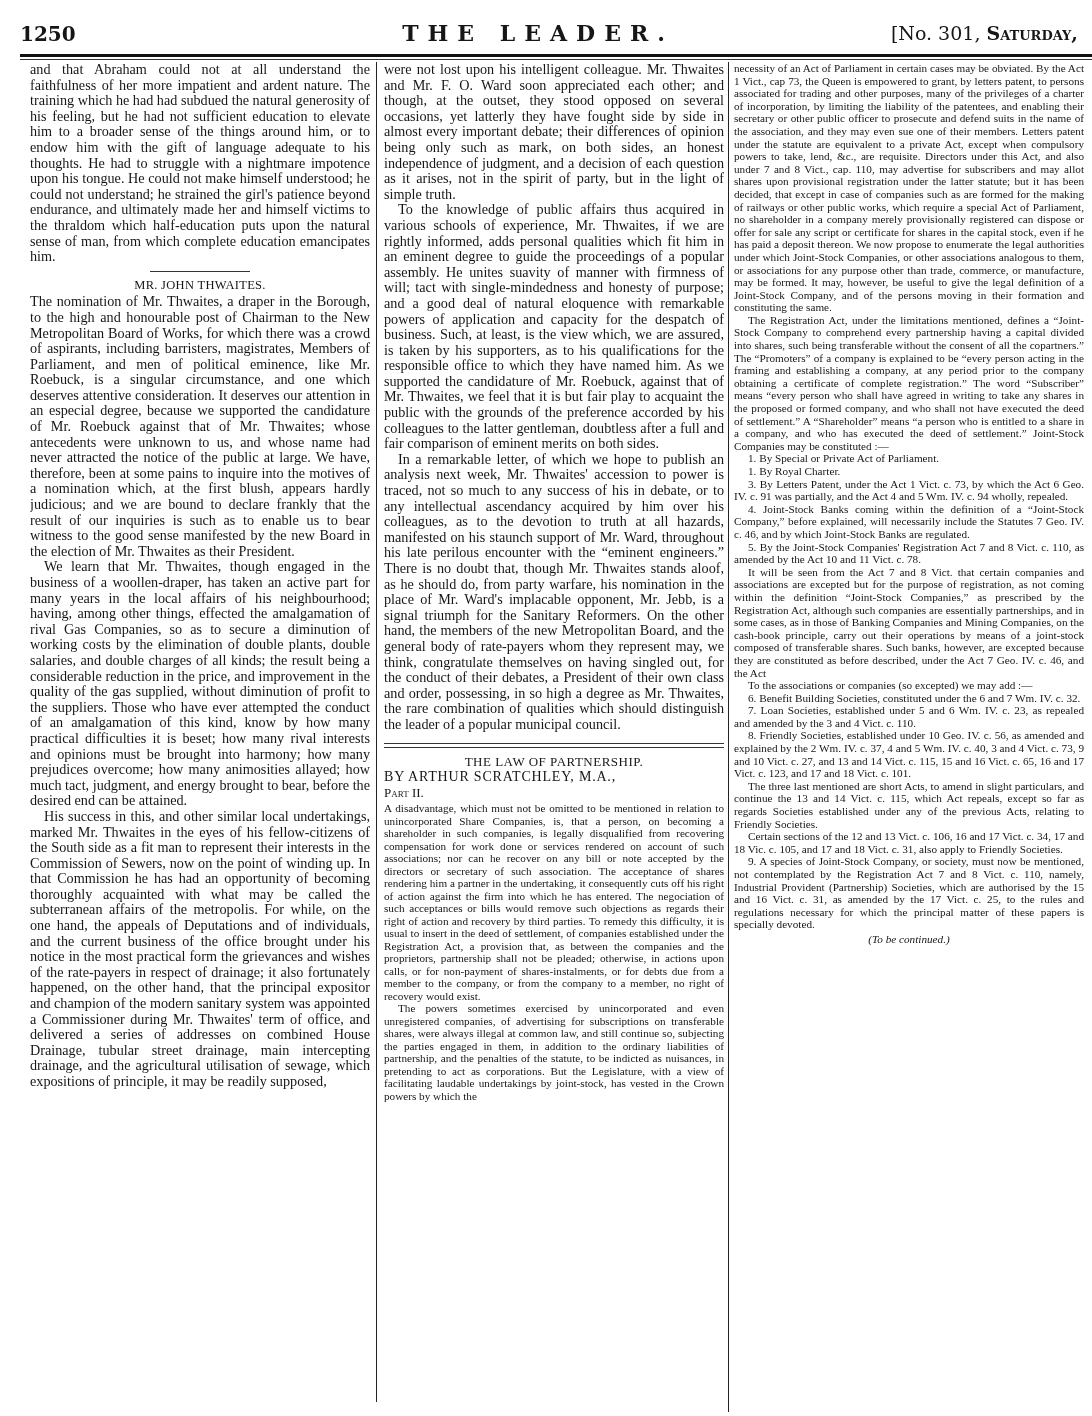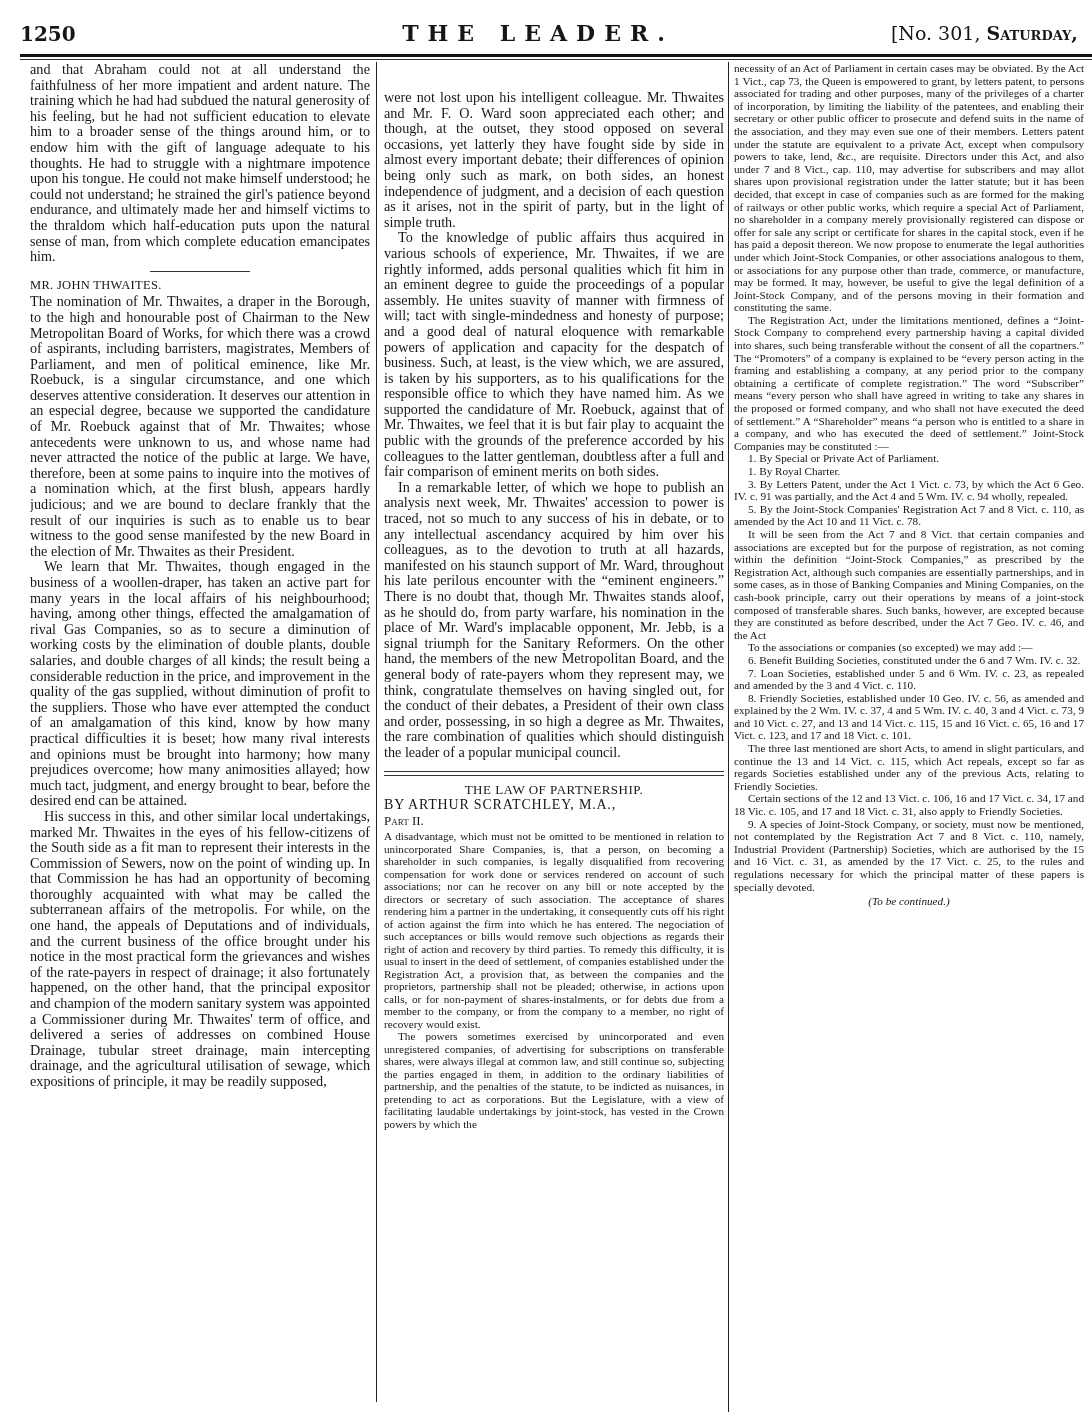--- a/index.html
+++ b/index.html
@@ -7,30 +7,30 @@
   .masthead { position: absolute; left: 0; top: 18px; width: 1092px; height: 34px; }
   .page-no { position: absolute; left: 20px; top: 4px; font-size: 20px; font-weight: bold; font-family: "DejaVu Serif", serif; }
   .title { position: absolute; left: 0; right: 16px; top: 2px; text-align: center; font-size: 22px; letter-spacing: 9px; font-weight: bold; font-family: "DejaVu Serif", serif; }
   .issue { position: absolute; right: 14px; top: 4px; font-size: 19px; font-family: "DejaVu Serif", serif; }
   .issue .sc { font-variant: small-caps; }
   .rule { position: absolute; left: 20px; width: 1072px; top: 54px; height: 3px; background: #111; }
   .rule2 { position: absolute; left: 20px; width: 1072px; top: 59px; height: 1px; background: #333; }
 
   .col { position: absolute; top: 62px; overflow: hidden; font-family: "Liberation Serif", serif; text-align: justify; }
   .col1 { left: 30px; width: 340px; font-size: 14.2px; line-height: 15.6px; }
-  .col2 { left: 384px; width: 340px; font-size: 14.2px; line-height: 15.6px; margin-top: 28px; }
+  .col2 { left: 384px; width: 340px; font-size: 14.2px; line-height: 15.6px; }
   .col3 { left: 734px; width: 350px; font-size: 11.2px; line-height: 12.6px; }
   .vline { position: absolute; top: 62px; width: 1px; background: #222; }
   .vl1 { left: 376px; height: 1340px; }
   .vl2 { left: 728px; height: 1350px; }
 
   p { margin: 0; text-indent: 14px; }
   p.noind { text-indent: 0; }
   .sc { font-variant: small-caps; font-weight: bold; margin-top: 25px; }
-  .head { font-size: 12.5px; margin: 3px 0 1px 0; letter-spacing: 0.3px; }
+  .head { text-align: center; font-size: 12.5px; margin: 3px 0 1px 0; letter-spacing: 0.3px; }
   .hr-short { width: 100px; height: 1px; background: #333; margin: 6px auto 6px auto; }
   .hr-full { height: 3px; border-top: 1px solid #333; border-bottom: 1px solid #333; margin: 10px 0 6px 0; }
   .art2-title { text-align: center; font-size: 13px; letter-spacing: 0.5px; font-family: Liberation Serif, serif; }
   .art2-byline { text-align: left; font-size: 14px; letter-spacing: 0.8px; }
   .art2-part { text-align: left; font-size: 13px; font-variant: small-caps; margin-bottom: 2px; }
   .small { font-size: 11.2px; line-height: 12.5px; }
   .cont { text-align: center; font-style: italic; margin-top: 2px; }
   .list p { text-indent: 14px; }
 </style>
 </head>
@@ -68,20 +68,21 @@
   <p class="small">The powers sometimes exercised by unincorporated and even unregistered companies, of advertising for subscriptions on transferable shares, were always illegal at common law, and still continue so, subjecting the parties engaged in them, in addition to the ordinary liabilities of partnership, and the penalties of the statute, to be indicted as nuisances, in pretending to act as corporations. But the Legislature, with a view of facilitating laudable undertakings by joint-stock, has vested in the Crown powers by which the</p>
 </div>
 
 <div class="col col3">
   <p class="noind">necessity of an Act of Parliament in certain cases may be obviated. By the Act 1 Vict., cap 73, the Queen is empowered to grant, by letters patent, to persons associated for trading and other purposes, many of the privileges of a charter of incorporation, by limiting the liability of the patentees, and enabling their secretary or other public officer to prosecute and defend suits in the name of the association, and they may even sue one of their members. Letters patent under the statute are equivalent to a private Act, except when compulsory powers to take, lend, &amp;c., are requisite. Directors under this Act, and also under 7 and 8 Vict., cap. 110, may advertise for subscribers and may allot shares upon provisional registration under the latter statute; but it has been decided, that except in case of companies such as are formed for the making of railways or other public works, which require a special Act of Parliament, no shareholder in a company merely provisionally registered can dispose or offer for sale any script or certificate for shares in the capital stock, even if he has paid a deposit thereon. We now propose to enumerate the legal authorities under which Joint-Stock Companies, or other associations analogous to them, or associations for any purpose other than trade, commerce, or manufacture, may be formed. It may, however, be useful to give the legal definition of a Joint-Stock Company, and of the persons moving in their formation and constituting the same.</p>
   <p>The Registration Act, under the limitations mentioned, defines a “Joint-Stock Company to comprehend every partnership having a capital divided into shares, such being transferable without the consent of all the copartners.” The “Promoters” of a company is explained to be “every person acting in the framing and establishing a company, at any period prior to the company obtaining a certificate of complete registration.” The word “Subscriber” means “every person who shall have agreed in writing to take any shares in the proposed or formed company, and who shall not have executed the deed of settlement.” A “Shareholder” means “a person who is entitled to a share in a company, and who has executed the deed of settlement.” Joint-Stock Companies may be constituted :—</p>
   <div class="list">
     <p>1. By Special or Private Act of Parliament.</p>
     <p>1. By Royal Charter.</p>
     <p>3. By Letters Patent, under the Act 1 Vict. c. 73, by which the Act 6 Geo. IV. c. 91 was partially, and the Act 4 and 5 Wm. IV. c. 94 wholly, repealed.</p>
+    <p>4. Joint-Stock Banks coming within the definition of a “Joint-Stock Company,” before explained, will necessarily include the Statutes 7 Geo. IV. c. 46, and by which Joint-Stock Banks are regulated.</p>
     <p>5. By the Joint-Stock Companies' Registration Act 7 and 8 Vict. c. 110, as amended by the Act 10 and 11 Vict. c. 78.</p>
   </div>
   <p>It will be seen from the Act 7 and 8 Vict. that certain companies and associations are excepted but for the purpose of registration, as not coming within the definition “Joint-Stock Companies,” as prescribed by the Registration Act, although such companies are essentially partnerships, and in some cases, as in those of Banking Companies and Mining Companies, on the cash-book principle, carry out their operations by means of a joint-stock composed of transferable shares. Such banks, however, are excepted because they are constituted as before described, under the Act 7 Geo. IV. c. 46, and the Act</p>
   <p>To the associations or companies (so excepted) we may add :—</p>
   <div class="list">
     <p>6. Benefit Building Societies, constituted under the 6 and 7 Wm. IV. c. 32.</p>
     <p>7. Loan Societies, established under 5 and 6 Wm. IV. c. 23, as repealed and amended by the 3 and 4 Vict. c. 110.</p>
     <p>8. Friendly Societies, established under 10 Geo. IV. c. 56, as amended and explained by the 2 Wm. IV. c. 37, 4 and 5 Wm. IV. c. 40, 3 and 4 Vict. c. 73, 9 and 10 Vict. c. 27, and 13 and 14 Vict. c. 115, 15 and 16 Vict. c. 65, 16 and 17 Vict. c. 123, and 17 and 18 Vict. c. 101.</p>
   </div>
   <p>The three last mentioned are short Acts, to amend in slight particulars, and continue the 13 and 14 Vict. c. 115, which Act repeals, except so far as regards Societies established under any of the previous Acts, relating to Friendly Societies.</p>

